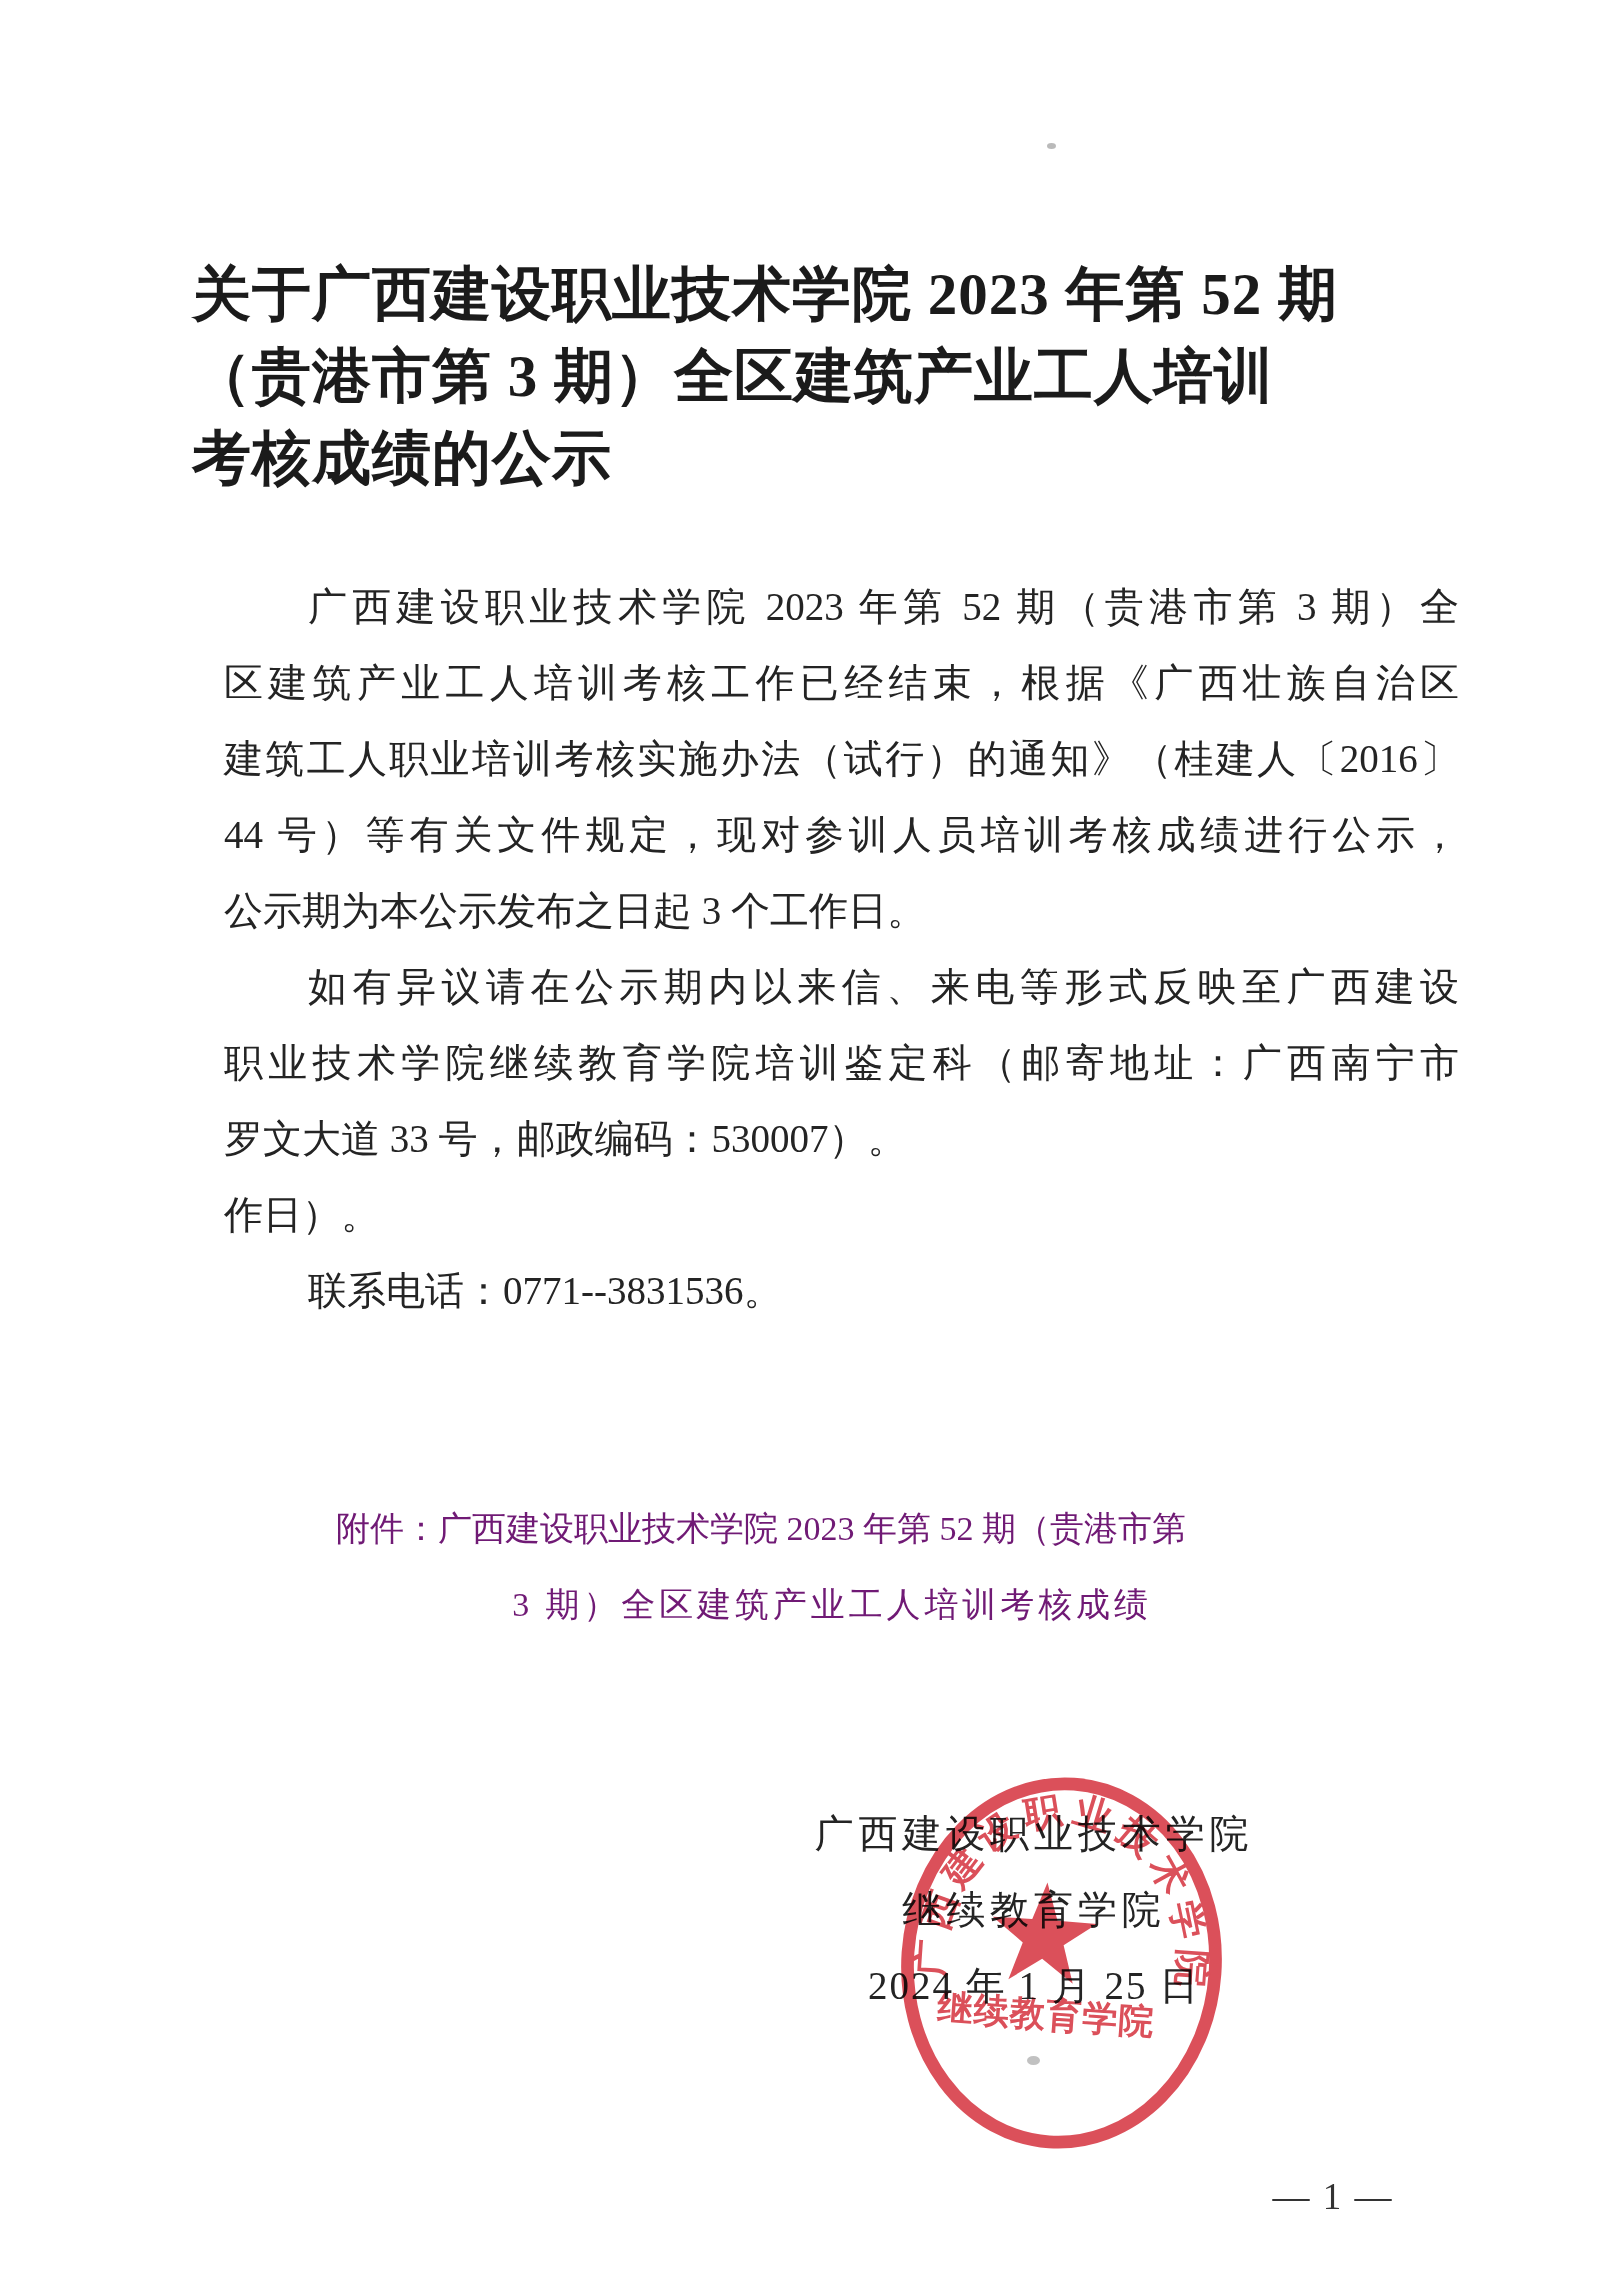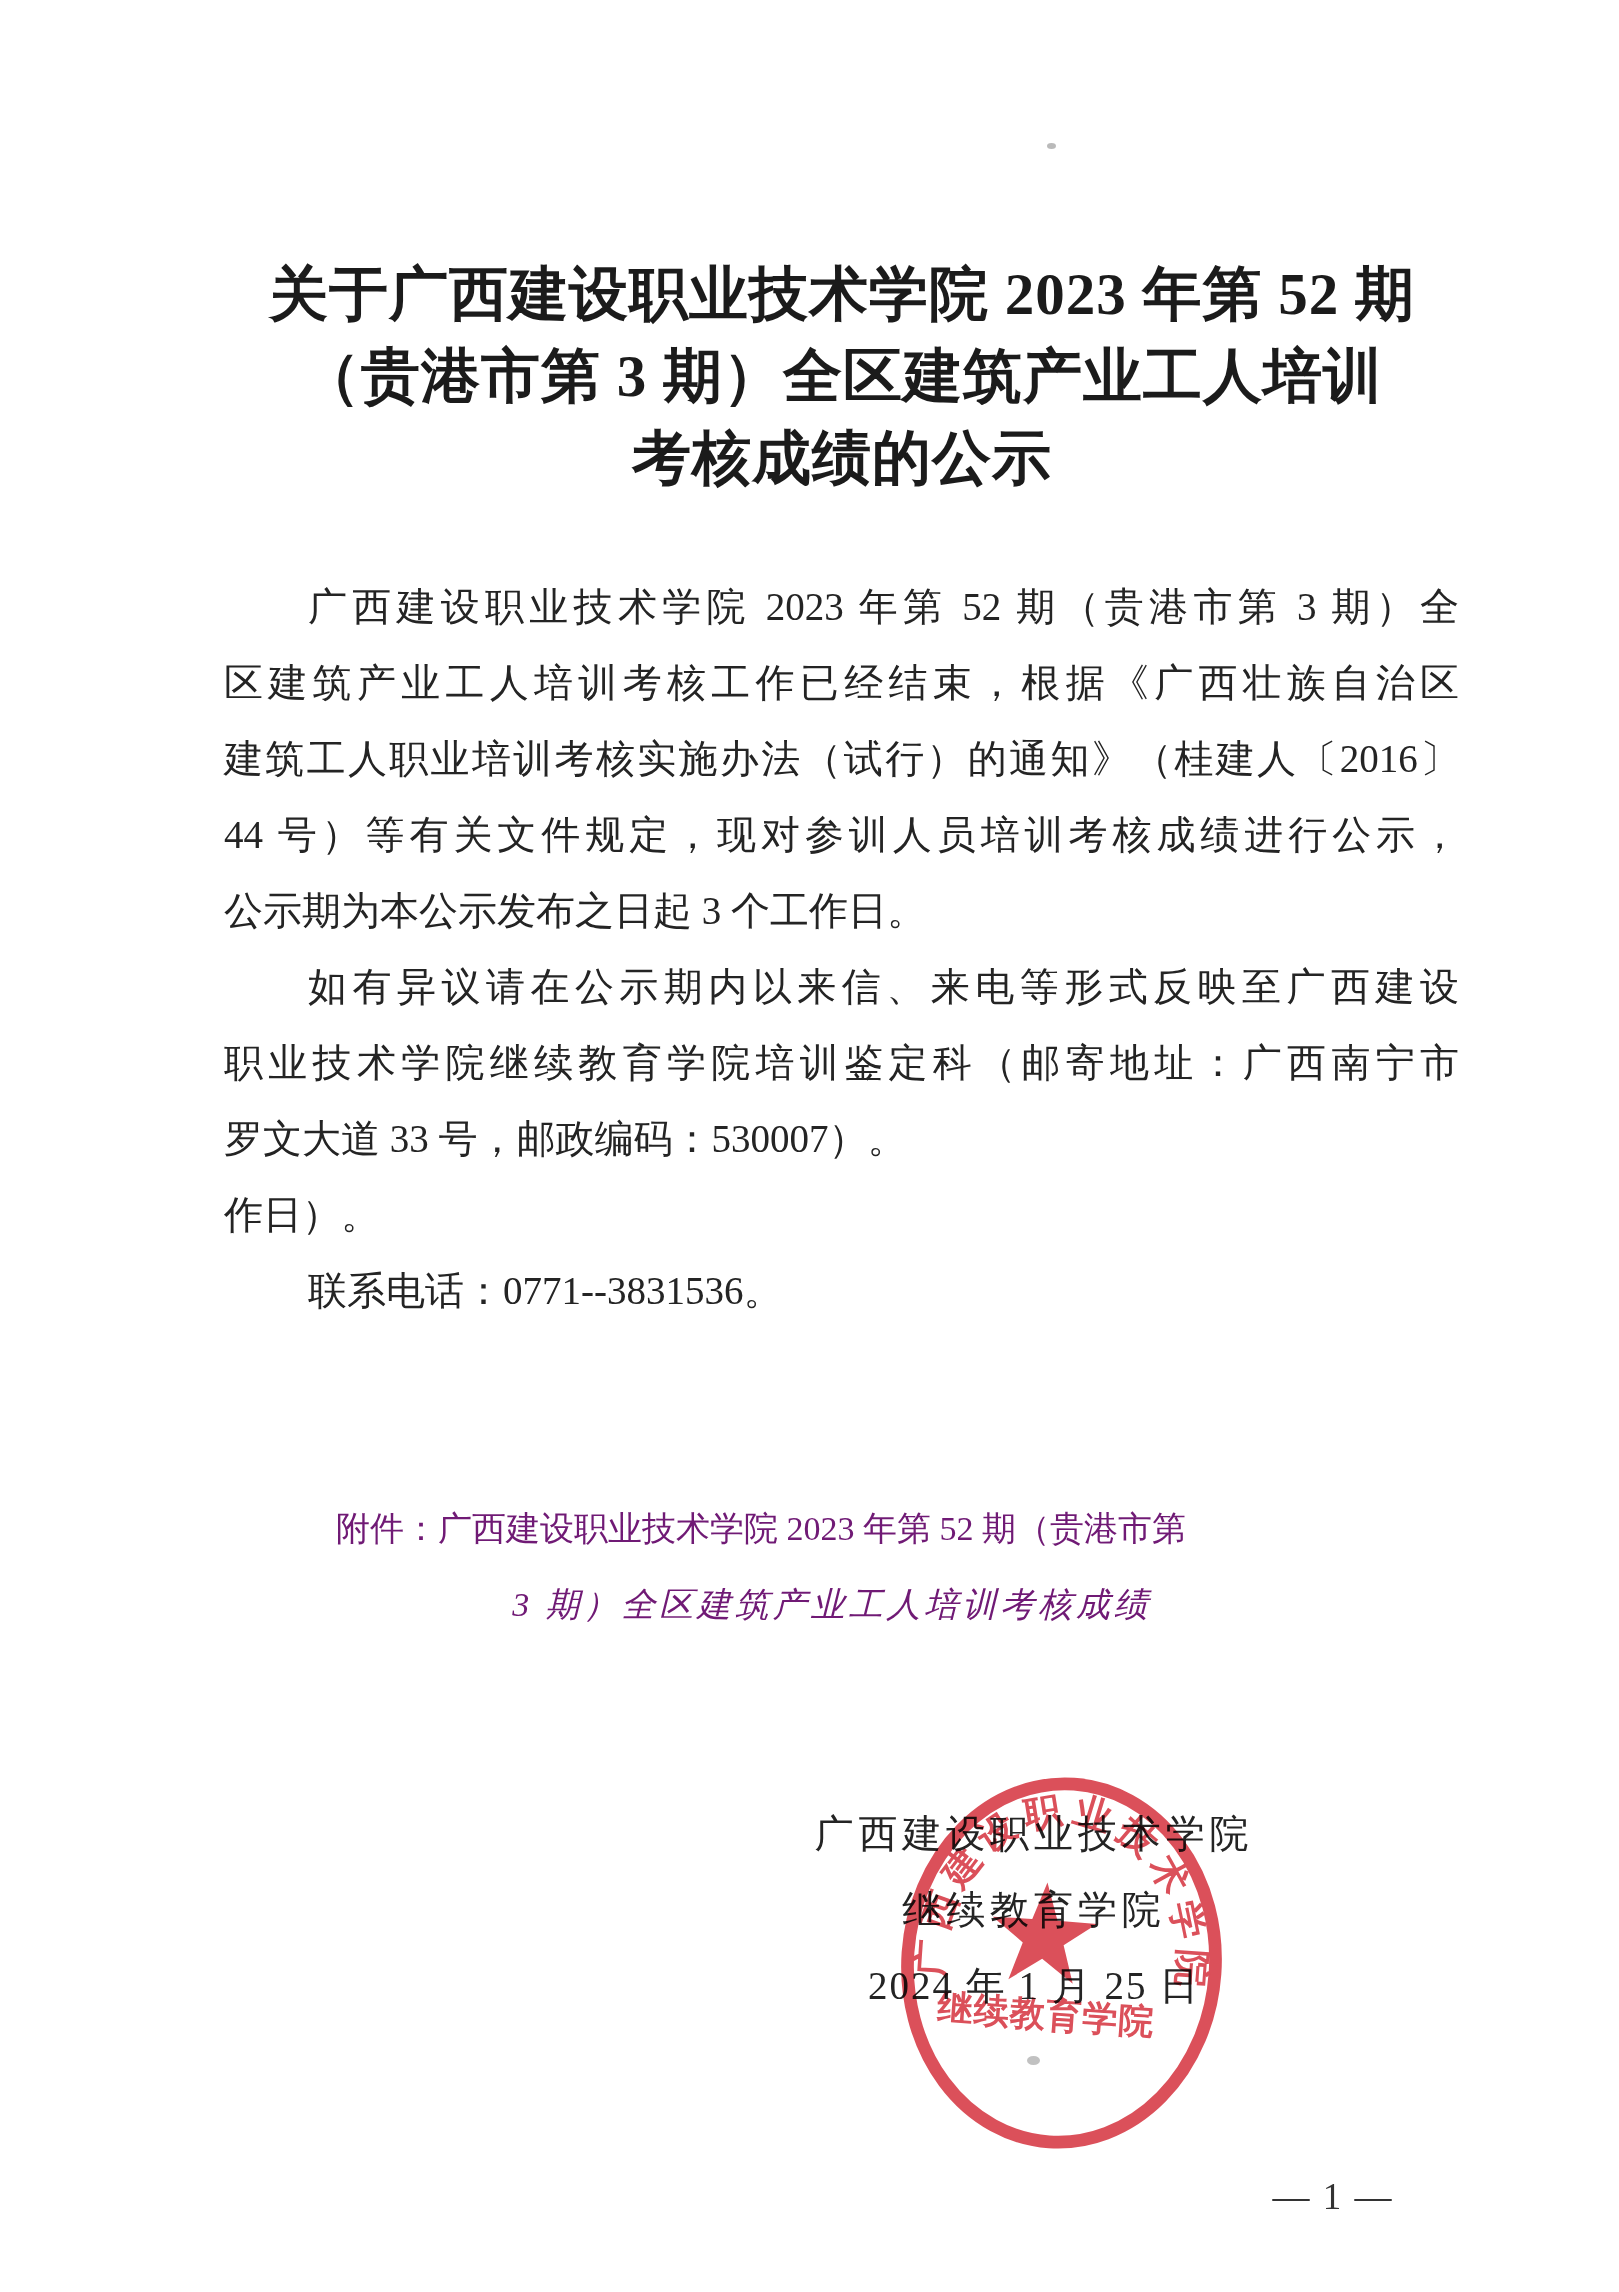--- a/index.html
+++ b/index.html
@@ -1,35 +1,35 @@
 <!DOCTYPE html>
 <html><head>
 <meta charset="utf-8">
 <style>
   html,body{margin:0;padding:0;background:#fff;}
   .page{
     position:relative;width:1619px;height:2293px;background:#ffffff;overflow:hidden;
     font-family:"Liberation Serif","DejaVu Serif",serif;color:#262626;
   }
   .title{
-    position:absolute;left:205px;top:253px;width:1274px;text-align:center;
+    position:absolute;left:192px;top:253px;width:1274px;
     font-size:59px;font-weight:700;line-height:82px;color:#1b1b1b;letter-spacing:1px;
   }
   .bodytext{
     position:absolute;left:216px;top:569px;width:1235px;
     font-size:39px;line-height:76px;color:#242424;margin-left:8px;
   }
   .line{width:100%;}
   .fill{text-align:justify;text-align-last:justify;}
   .ind{text-indent:84px;}
   .attach{
     position:absolute;left:336px;top:1491px;width:992px;
     font-size:34px;line-height:76px;color:#701a75;
   }
-  .attach .a2{text-align:center;letter-spacing:3.9px;font-style:italic;}
+  .attach .a2{text-align:center;letter-spacing:3.9px;}
   .sig{
     position:absolute;left:544px;top:1796px;width:980px;text-align:center;
     font-size:39px;line-height:76px;color:#242424;
   }
   .sig .org,.sig .dept{letter-spacing:4.9px;}
   .sig .date{letter-spacing:2px;}
   .seal{
     position:absolute;left:885px;top:1767px;width:353px;height:392px;
     mix-blend-mode:multiply;opacity:.92;pointer-events:none;
   }

